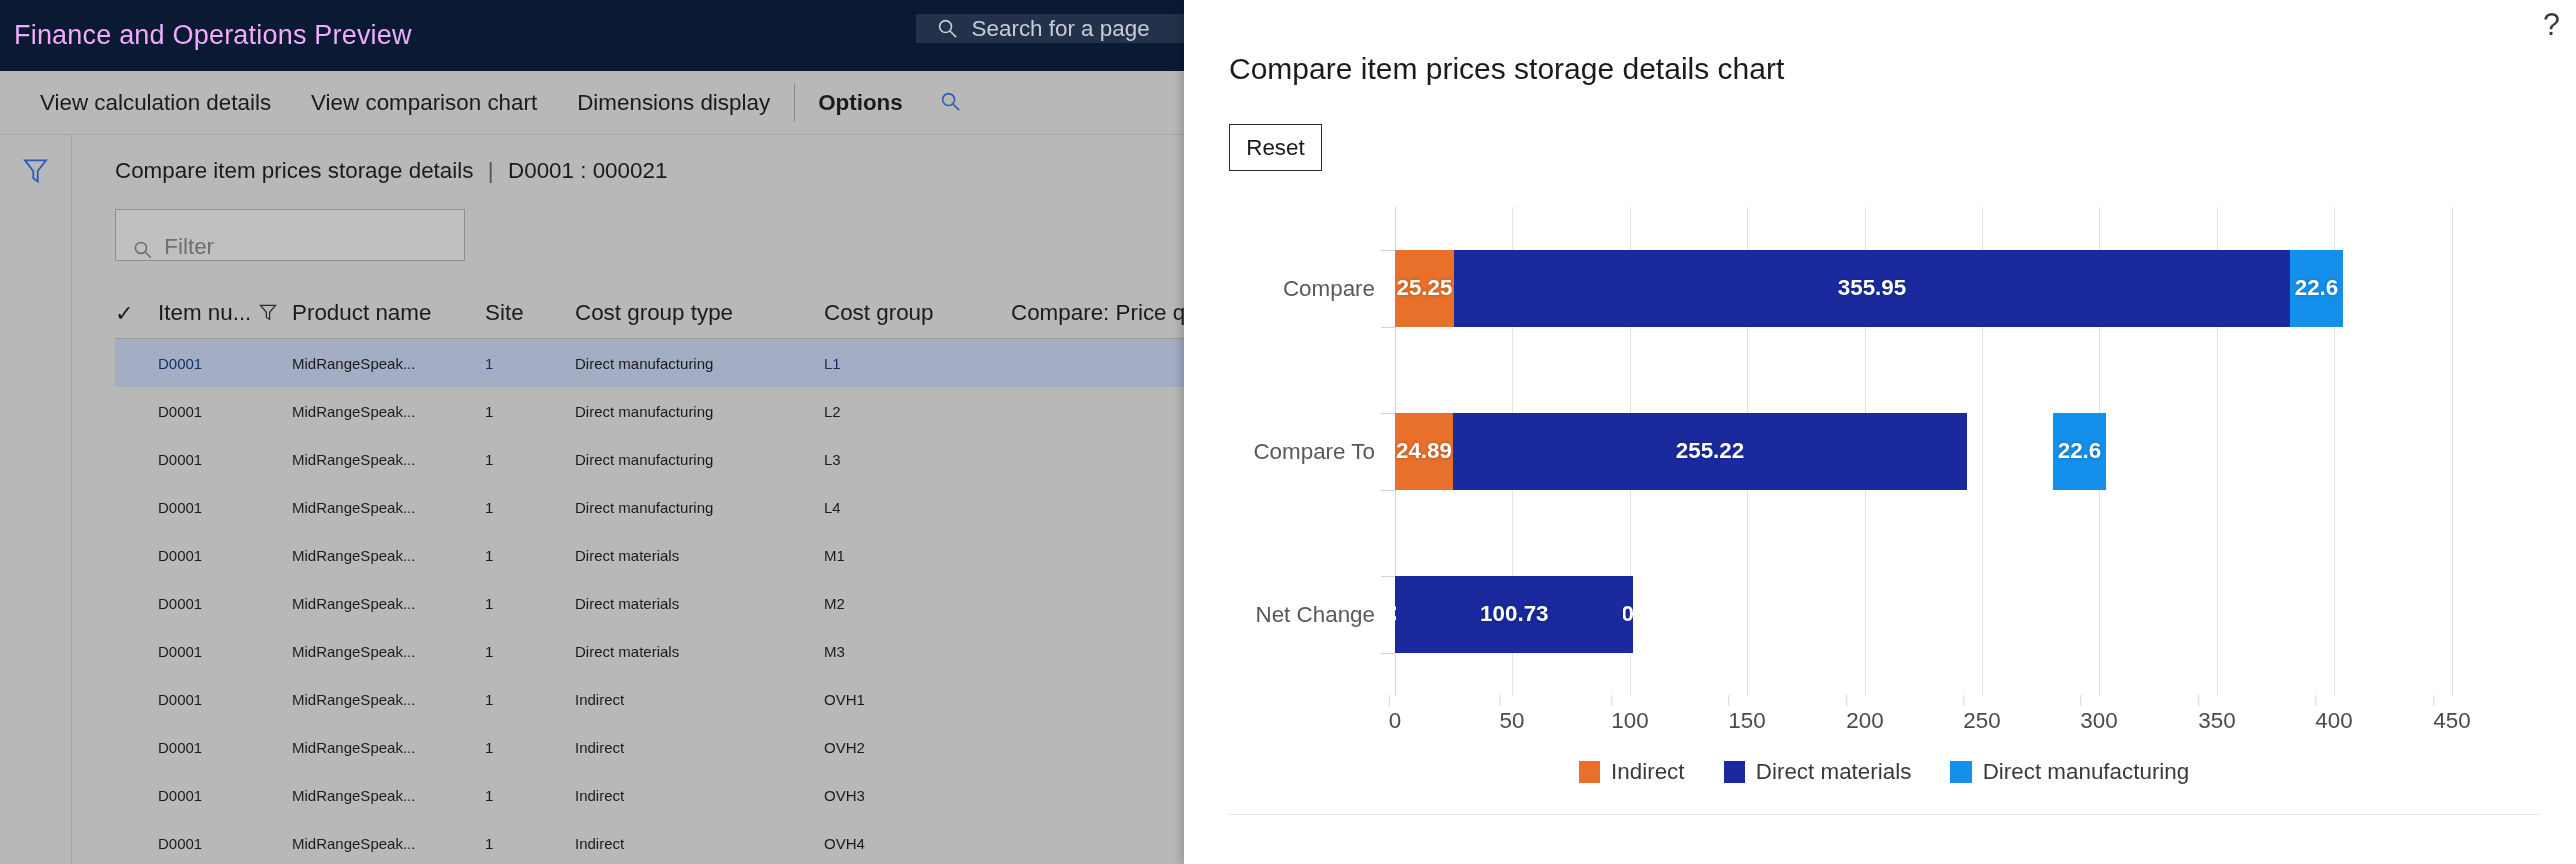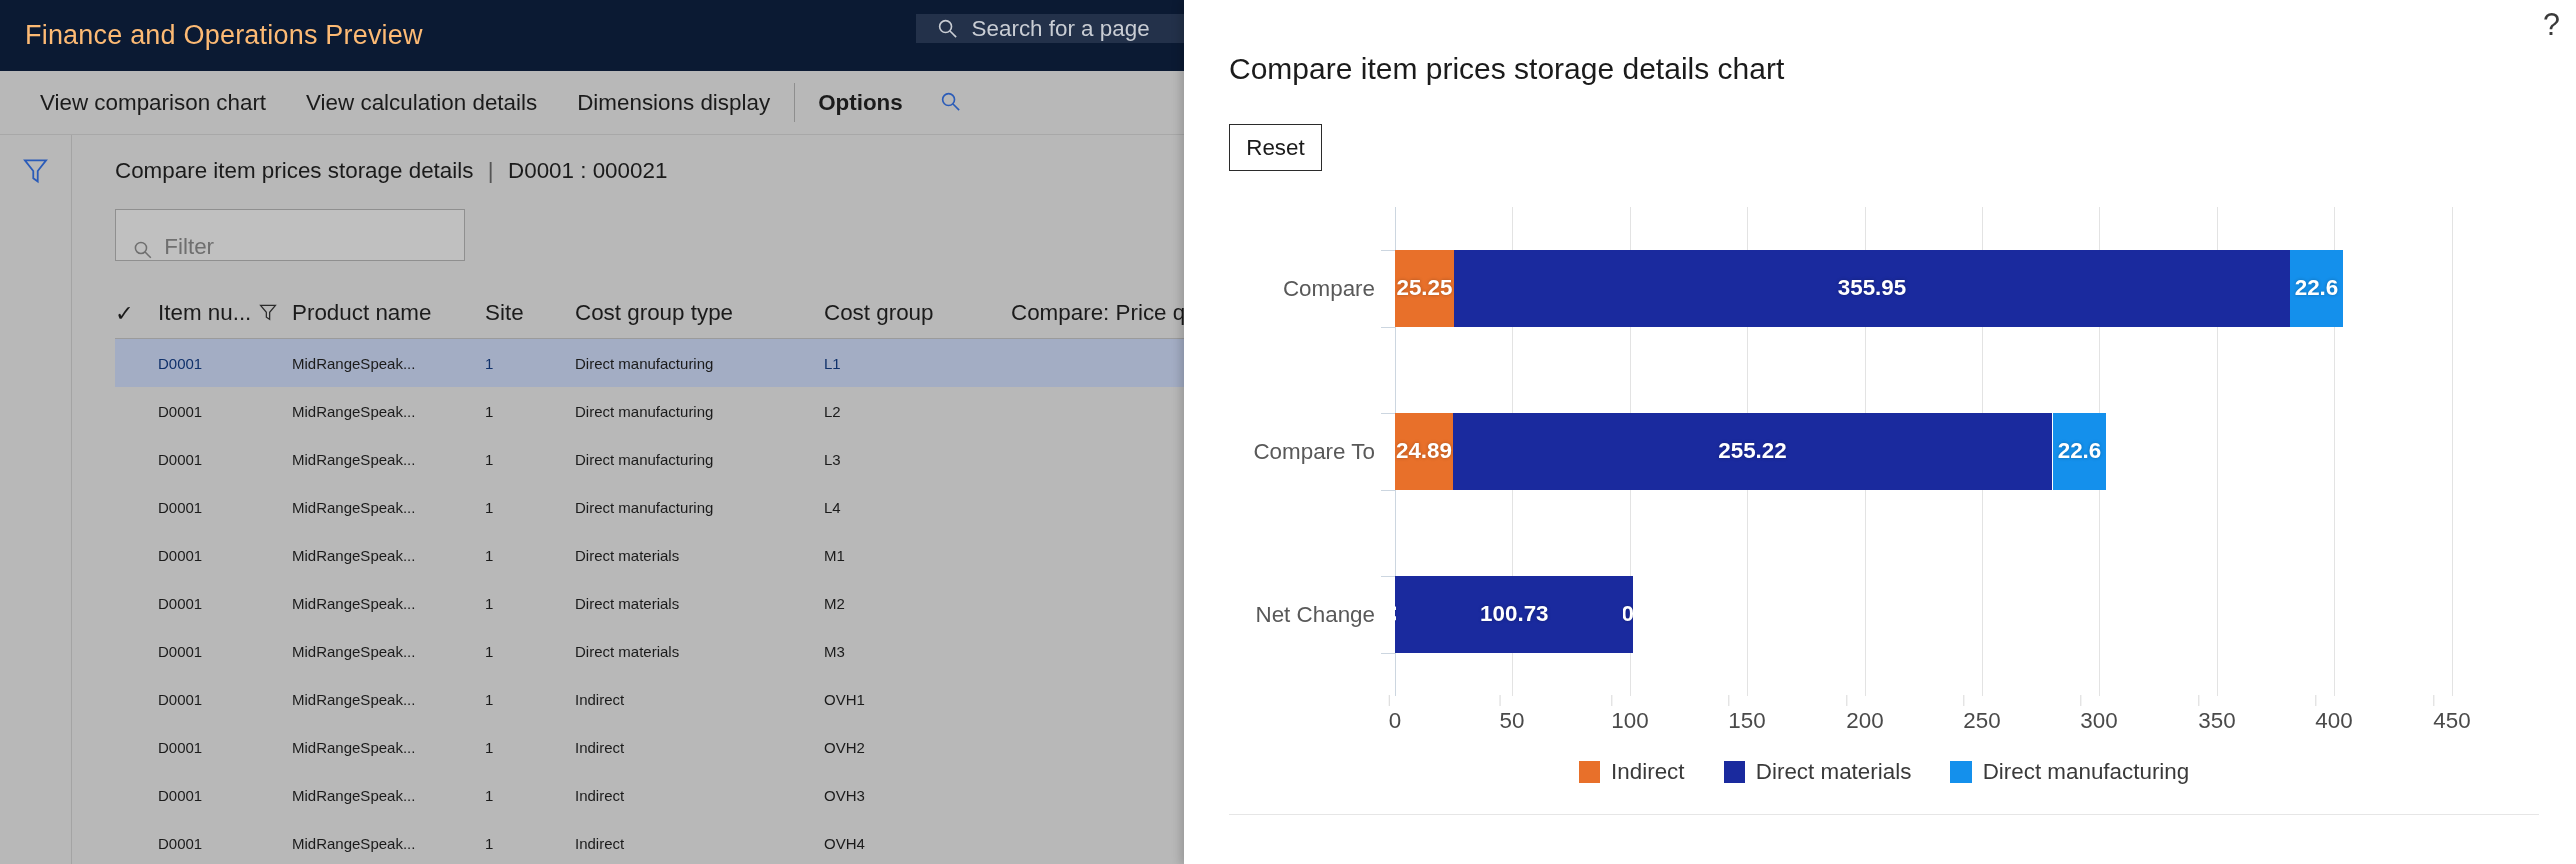--- a/index.html
+++ b/index.html
@@ -18,23 +18,23 @@
     background: #b8b8b8;
     overflow: hidden;
   }
   .titlebar {
     position: relative;
     height: 71px; width: 100%;
     background: #0b1a33;
     display: flex; align-items: center;
   }
   .app-title {
-    color: #fdba74;
+    color: #f0abfc;
     font-size: 27px;
-    margin-left: 25px;
+    margin-left: 14px;
     letter-spacing: 0.2px;
     white-space: nowrap;
   }
   .global-search {
     position: absolute;
     left: 916px; top: 14.4px;
     width: 323px; height: 29px;
     background: #23314a;
     display: flex; align-items: center;
     padding-left: 20px;
@@ -220,22 +220,22 @@
           <svg width="23" height="23" viewBox="0 0 24 24" fill="none" stroke="#c9cdd4" stroke-width="1.7">
             <circle cx="10" cy="10" r="6.2"></circle>
               <line x1="14.6" y1="14.6" x2="21" y2="21"></line>
           </svg>
         </span>
         <span class="stext">Search for a page</span>
       </div>
     </div>
 
     <div class="actionpane">
+      <div class="ap-item">View calculation details</div>
       <div class="ap-item">View comparison chart</div>
-      <div class="ap-item">View calculation details</div>
       <div class="ap-item">Dimensions display</div>
       <div class="ap-sep"></div>
       <div class="ap-item selected">Options</div>
       <div class="ap-search">
         <span>
           <svg width="23" height="23" viewBox="0 0 24 24" fill="none" stroke="#2a5bb8" stroke-width="1.7">
             <circle cx="10" cy="10" r="6.2"></circle>
               <line x1="14.6" y1="14.6" x2="21" y2="21"></line>
           </svg>
         </span>
@@ -435,21 +435,21 @@
                 <span class="val">22.6</span>
               </div>
             </div>
             <div class="bar-row" style="top: 206px; height: 77px; width: 1057px;">
               <div class="cat-label" style="top: 39px;">Compare To</div>
               <div class="axis-cap" style="top: 0px; left: -14.4px;"></div>
               <div class="axis-cap" style="top: 77px; left: -14.4px;"></div>
               <div class="seg" style="left: 0px; width: 58px; background: rgb(232, 112, 42);">
                 <span class="val">24.89</span>
               </div>
-              <div class="seg" style="left: 58px; width: 599px; background: rgb(26, 42, 158);">
+              <div class="seg" style="left: 58px; width: 514px; background: rgb(26, 42, 158);">
                 <span class="val">255.22</span>
               </div>
               <div class="seg" style="left: 658px; width: 53px; background: rgb(20, 144, 236);">
                 <span class="val">22.6</span>
               </div>
             </div>
             <div class="bar-row" style="top: 369px; height: 77px; width: 1057px;">
               <div class="cat-label" style="top: 39px;">Net Change</div>
               <div class="axis-cap" style="top: 0px; left: -14.4px;"></div>
               <div class="axis-cap" style="top: 77px; left: -14.4px;"></div>

